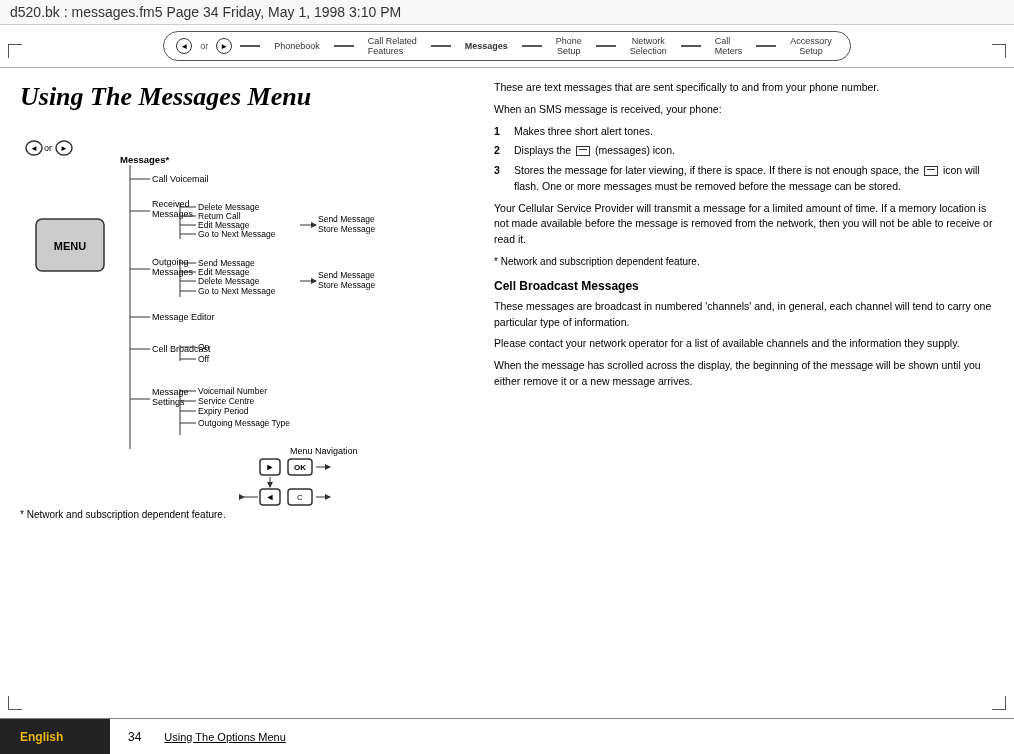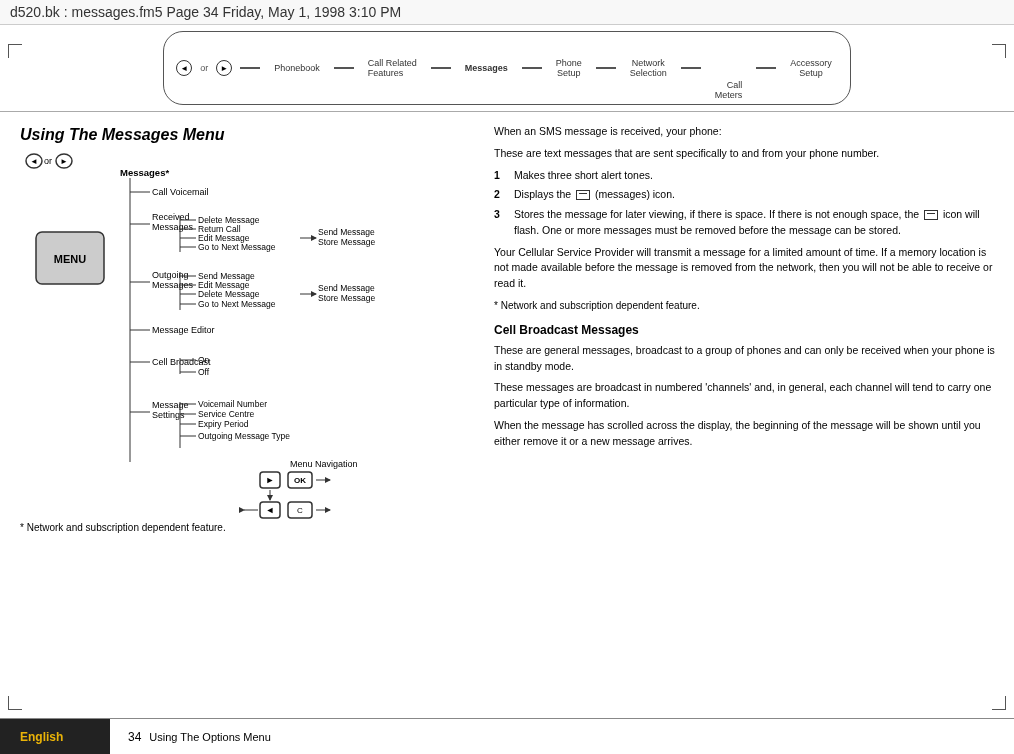--- a/index.html
+++ b/index.html
@@ -75,25 +75,26 @@
     }
 
     
     .left-col {
       width: 480px;
       padding: 10px 20px;
       border-right: none;
     }
 
     .page-title {
-      font-size: 16px;
+      font-size: 26px;
       font-style: italic;
       font-weight: bold;
-      margin-bottom: 8px;
+      margin-bottom: 27px;
       margin-top: 4px;
+      font-family: Liberation Serif, serif;
     }
     .btn-circle {
       display: inline-flex;
       align-items: center;
       justify-content: center;
       width: 16px;
       height: 16px;
       border: 1.5px solid #333;
       border-radius: 50%;
       font-size: 8px;
@@ -187,21 +188,22 @@
       align-items: center;
       min-width: 110px;
     }
     .footer-page {
       font-size: 12px;
       font-weight: normal;
       margin-left: 18px;
     }
     .footer-section {
       font-size: 11px;
-      margin-left: 8px;
+      margin-left: 23px;
+      text-decoration: underline;
     }
 
     
     .corner {
       position: absolute;
       width: 14px;
       height: 14px;
     }
     .corner-tl { top: 44px; left: 8px; border-top: 1.5px solid #555; border-left: 1.5px solid #555; }
     .corner-tr { top: 44px; right: 8px; border-top: 1.5px solid #555; border-right: 1.5px solid #555; }
@@ -229,21 +231,21 @@
     <div class="nav-item">Phonebook</div>
     <div class="nav-separator"></div>
     <div class="nav-item" style="text-align:left;">Call Related<br>Features</div>
     <div class="nav-separator"></div>
     <div class="nav-item active"><strong>Messages</strong></div>
     <div class="nav-separator"></div>
     <div class="nav-item" style="text-align:center;">Phone<br>Setup</div>
     <div class="nav-separator"></div>
     <div class="nav-item" style="text-align:center;">Network<br>Selection</div>
     <div class="nav-separator"></div>
-    <div class="nav-item" style="text-align:right;margin-top:44px;">Call<br>Meters</div>
+    <div class="nav-item" style="text-align:left;">Call<br>Meters</div>
     <div class="nav-separator"></div>
     <div class="nav-item" style="text-align:center;">Accessory<br>Setup</div>
   </div>
 </div>
 
 <div class="main-content">
 
   <div class="left-col">
     <h1 class="page-title">Using The Messages Menu</h1>
 
@@ -354,42 +356,42 @@
           </marker>
         </defs>
       </svg>
     </div>
 
     <div class="footnote" style="margin-top: -10px;">* Network and subscription dependent feature.</div>
   </div>
 
   <div class="right-col">
 
+    <div class="para-text">These are text messages that are sent specifically to and from your phone number.</div>
     <div class="para-text">When an SMS message is received, your phone:</div>
-    <div class="para-text">These are text messages that are sent specifically to and from your phone number.</div>
 
     <div class="numbered-item">
       <span class="num">1</span>
       <span>Makes three short alert tones.</span>
     </div>
     <div class="numbered-item">
       <span class="num">2</span>
       <span>Displays the <span class="msg-icon"></span> (messages) icon.</span>
     </div>
     <div class="numbered-item">
       <span class="num">3</span>
       <span>Stores the message for later viewing, if there is space. If there is not enough space, the <span class="msg-icon"></span> icon will flash. One or more messages must be removed before the message can be stored.</span>
     </div>
 
     <div class="para-text" style="margin-top:6px;">Your Cellular Service Provider will transmit a message for a limited amount of time. If a memory location is not made available before the message is removed from the network, then you will not be able to receive or read it.</div>
     <div class="asterisk-note">* Network and subscription dependent feature.</div>
 
     <div class="section-title">Cell Broadcast Messages</div>
-    <div class="para-text">These are general messages, broadcast to a group of phones and can only be received when your phone is in standby mode.</div>
     <div class="para-text">These messages are broadcast in numbered 'channels' and, in general, each channel will tend to carry one particular type of information.</div>
+    <div class="para-text">Please contact your network operator for a list of available channels and the information they supply.</div>
     <div class="para-text">When the message has scrolled across the display, the beginning of the message will be shown until you either remove it or a new message arrives.</div>
   </div>
 </div>
 
 <div class="footer">
   <div class="footer-lang">English</div>
   <span class="footer-page">34</span>
   <span class="footer-section">Using The Options Menu</span>
 </div>
 

